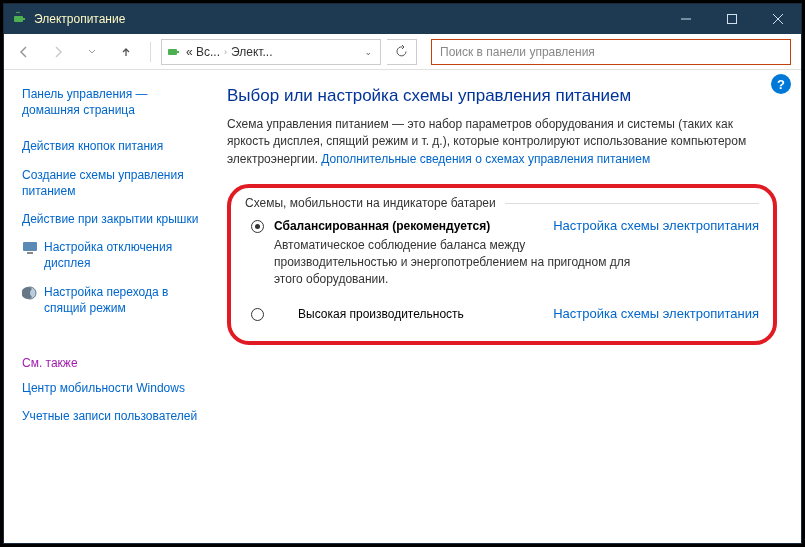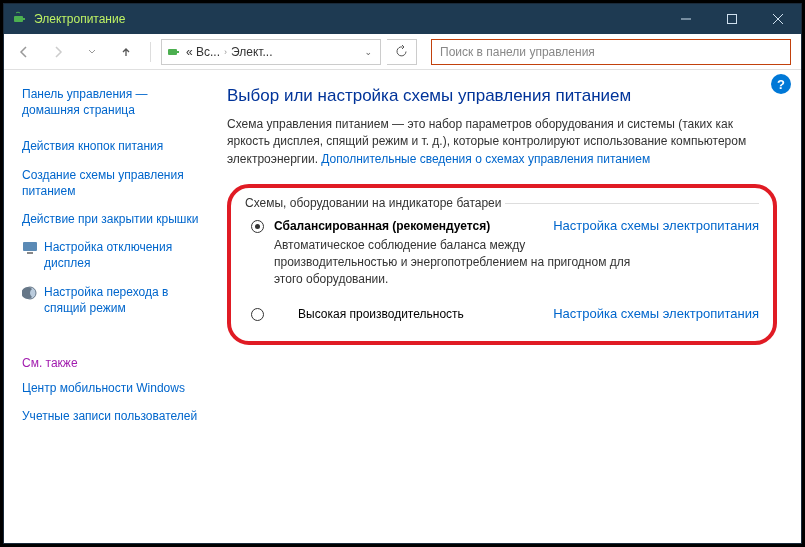--- a/index.html
+++ b/index.html
@@ -1,19 +1,19 @@
 <!DOCTYPE html>
 <html><head>
 <meta charset="utf-8">
 <style>
   * { box-sizing: border-box; margin: 0; padding: 0; }
   body { font-family: "Segoe UI", Tahoma, sans-serif; font-size: 12px; background: #333; width: 805px; height: 547px; overflow: hidden; }
   .outer-frame { width: 805px; height: 547px; background: #000; padding: 3px; }
   .window { width: 100%; height: 100%; background: #fff; display: flex; flex-direction: column; border: 1px solid #1a2a3a; }
-  .titlebar { height: 30px; background: #1e3a52; color: #bef264; display: flex; align-items: center; padding-left: 8px; }
+  .titlebar { height: 30px; background: #1e3a52; color: #fef9c3; display: flex; align-items: center; padding-left: 8px; }
   .titlebar .title-icon { width: 16px; height: 16px; margin-right: 6px; }
   .titlebar .title-text { flex: 1; font-size: 12px; }
   .titlebar .win-btns { display: flex; height: 100%; }
   .titlebar .win-btn { width: 46px; display: flex; align-items: center; justify-content: center; color: #cfe0ee; }
 
   .navbar { height: 36px; border-bottom: 1px solid #e0e0e0; display: flex; align-items: center; padding: 0 6px; gap: 6px; background: #fff; }
   .nav-btn { width: 28px; height: 28px; display: flex; align-items: center; justify-content: center; color: #888; border-radius: 2px; }
   .nav-btn.active { color: #333; }
   .nav-sep { width: 1px; height: 20px; background: #ddd; margin: 0 4px; }
   .address { display: flex; align-items: center; border: 1px solid #ccc; height: 26px; padding: 0 4px; gap: 4px; width: 220px; }
@@ -162,21 +162,21 @@
     </div>
 
     <div class="content">
       <div class="help-icon">?</div>
       <h1>Выбор или настройка схемы управления питанием</h1>
       <p class="desc">
         <span>Схема управления питанием — это набор параметров оборудования и системы (таких как яркость дисплея, спящий режим и т. д.), которые контролируют использование компьютером электроэнергии. </span><a href="#">Дополнительные сведения о схемах управления питанием</a>
       </p>
 
       <div class="plans-box">
-        <div class="group-hdr">Схемы, оборудовании на индикаторе батареи</div>
+        <div class="group-hdr">Схемы, мобильности на индикаторе батареи</div>
 
         <div class="plan">
           <div class="radio checked"></div>
           <div class="plan-main">
             <div class="plan-row">
               <span class="plan-name">Сбалансированная (рекомендуется)</span>
               <a href="#" class="plan-link">Настройка схемы электропитания</a>
             </div>
             <div class="plan-desc">Автоматическое соблюдение баланса между производительностью и энергопотреблением на пригодном для этого оборудовании.</div>
           </div>

